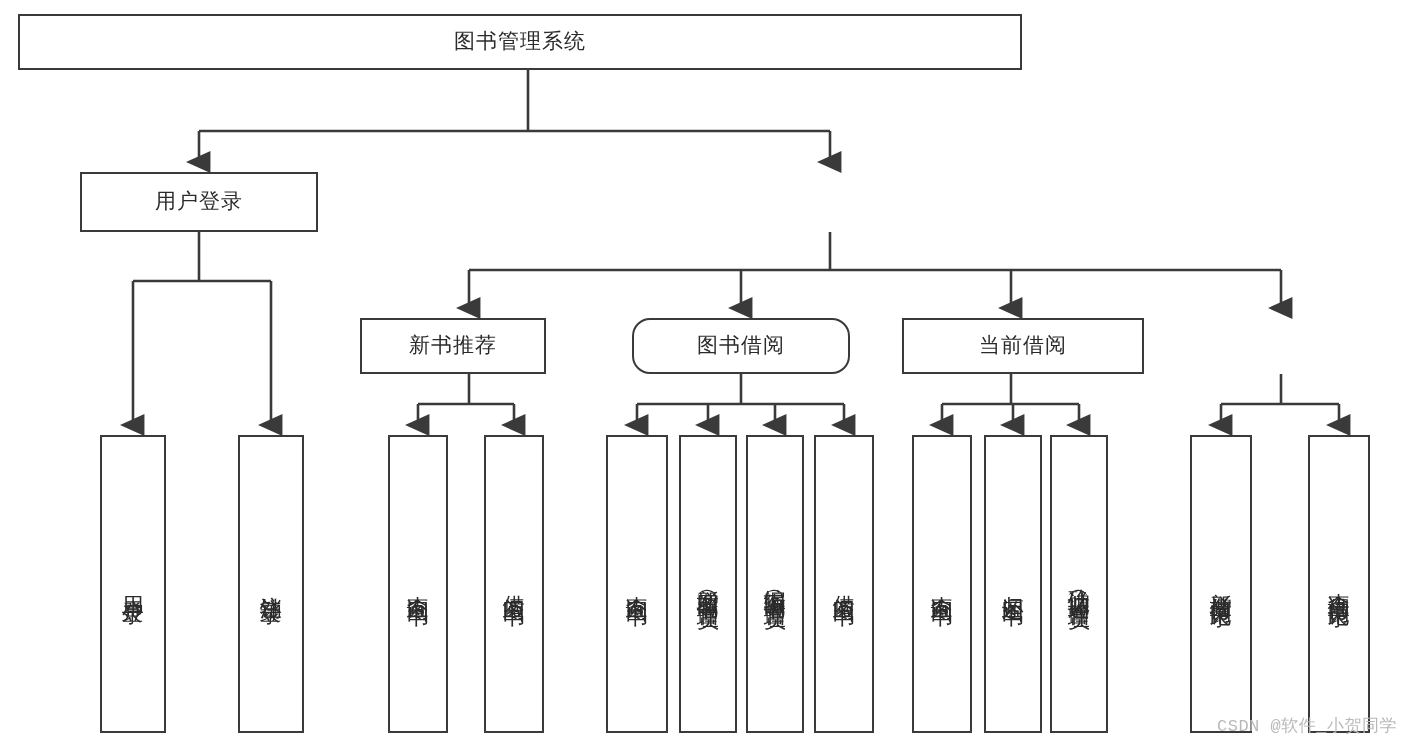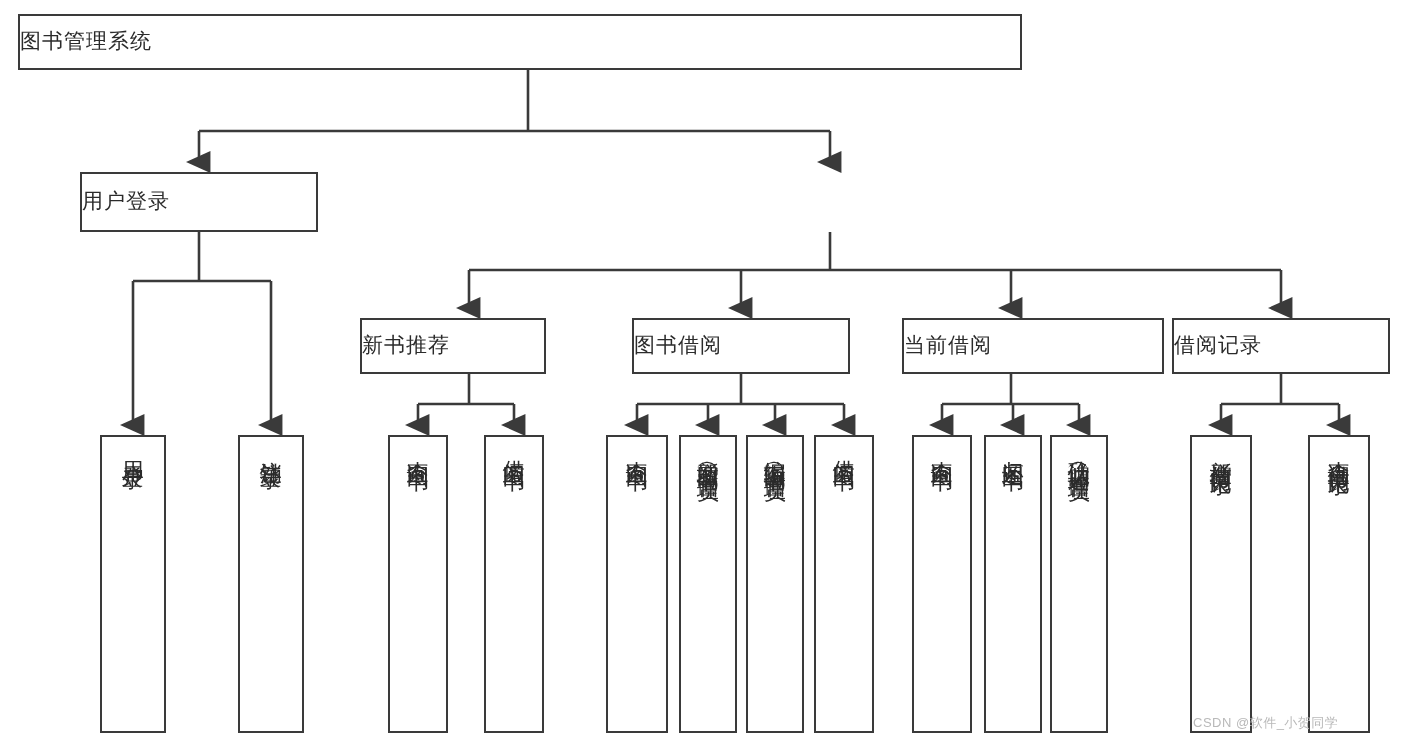--- a/index.html
+++ b/index.html
@@ -25,21 +25,21 @@
     height: 747px;
     pointer-events: none;
   }
   .node {
     position: absolute;
     box-sizing: border-box;
     background: #ffffff;
     border: 2.5px solid #3a3a3a;
     display: flex;
     align-items: center;
-    justify-content: flex-start;
+    justify-content: center;
     color: #2b2b2b;
   }
   .node.horizontal {
     font-size: 21px;
     letter-spacing: 1px;
     line-height: 1.2;
   }
   .node.vertical {
     writing-mode: vertical-rl;
     text-orientation: upright;
@@ -49,25 +49,26 @@
     padding: 6px 0;
     text-align: center;
   }
   .node.vertical .vtext {
     writing-mode: vertical-rl;
     text-orientation: upright;
     display: block;
   }
   .watermark {
     position: absolute;
-    font-size: 13px;
+    font-size: 17px;
     color: #b9b9b9;
     letter-spacing: 0.5px;
     white-space: nowrap;
-    font-family: Liberation Sans, sans-serif;
+    font-family: Liberation Mono, monospace;
+    padding-left: 24px;
   }
 </style>
 </head>
 <body style="background: rgb(255, 255, 255);">
 
 <div id="canvas" style="background: rgb(255, 255, 255);">
 
   <svg id="wires" viewBox="0 0 1405 747" width="1405" height="747" xmlns="http://www.w3.org/2000/svg">
     <defs>
       <marker id="arrow" markerWidth="12" markerHeight="12" refX="4.2" refY="5" orient="auto" markerUnits="strokeWidth">
@@ -125,28 +126,25 @@
     <span>图书管理系统</span>
   </div>
 
   <div class="node horizontal" style="left: 80px; top: 172px; width: 238px; height: 60px; border-color: rgb(58, 58, 58); background: rgb(255, 255, 255); color: rgb(43, 43, 43);">
     <span>用户登录</span>
   </div>
 
   <div class="node horizontal" style="left: 360px; top: 318px; width: 186px; height: 56px; border-color: rgb(58, 58, 58); background: rgb(255, 255, 255); color: rgb(43, 43, 43);">
     <span>新书推荐</span>
   </div>
-  <div class="node horizontal" style="left: 632px; top: 318px; width: 218px; height: 56px; border-color: rgb(58, 58, 58); background: rgb(255, 255, 255); color: rgb(43, 43, 43);">
+  <div class="node horizontal" style="left: 632px; top: 318px; width: 218px; height: 56px; border-color: rgb(58, 58, 58); background: rgb(255, 255, 255); color: rgb(43, 43, 43); border-radius: 18px;">
     <span>图书借阅</span>
   </div>
-  <div class="node horizontal" style="left: 902px; top: 318px; width: 262px; height: 56px; border-color: rgb(58, 58, 58); background: rgb(255, 255, 255); color: rgb(43, 43, 43);">
+  <div class="node horizontal" style="left: 902px; top: 318px; width: 242px; height: 56px; border-color: rgb(58, 58, 58); background: rgb(255, 255, 255); color: rgb(43, 43, 43);">
     <span>当前借阅</span>
-  </div>
-  <div class="node horizontal" style="left: 1172px; top: 318px; width: 218px; height: 56px; border-color: rgb(58, 58, 58); background: rgb(255, 255, 255); color: rgb(43, 43, 43);">
-    <span>借阅记录</span>
   </div>
 
   <div class="node vertical" style="left: 100px; top: 435px; width: 66px; height: 298px; border-color: rgb(58, 58, 58); background: rgb(255, 255, 255); color: rgb(43, 43, 43);">
     <span class="vtext">用户登录</span>
   </div>
   <div class="node vertical" style="left: 238px; top: 435px; width: 66px; height: 298px; border-color: rgb(58, 58, 58); background: rgb(255, 255, 255); color: rgb(43, 43, 43);">
     <span class="vtext">注销登录</span>
   </div>
   <div class="node vertical" style="left: 388px; top: 435px; width: 60px; height: 298px; border-color: rgb(58, 58, 58); background: rgb(255, 255, 255); color: rgb(43, 43, 43);">
     <span class="vtext">查询图书</span>

